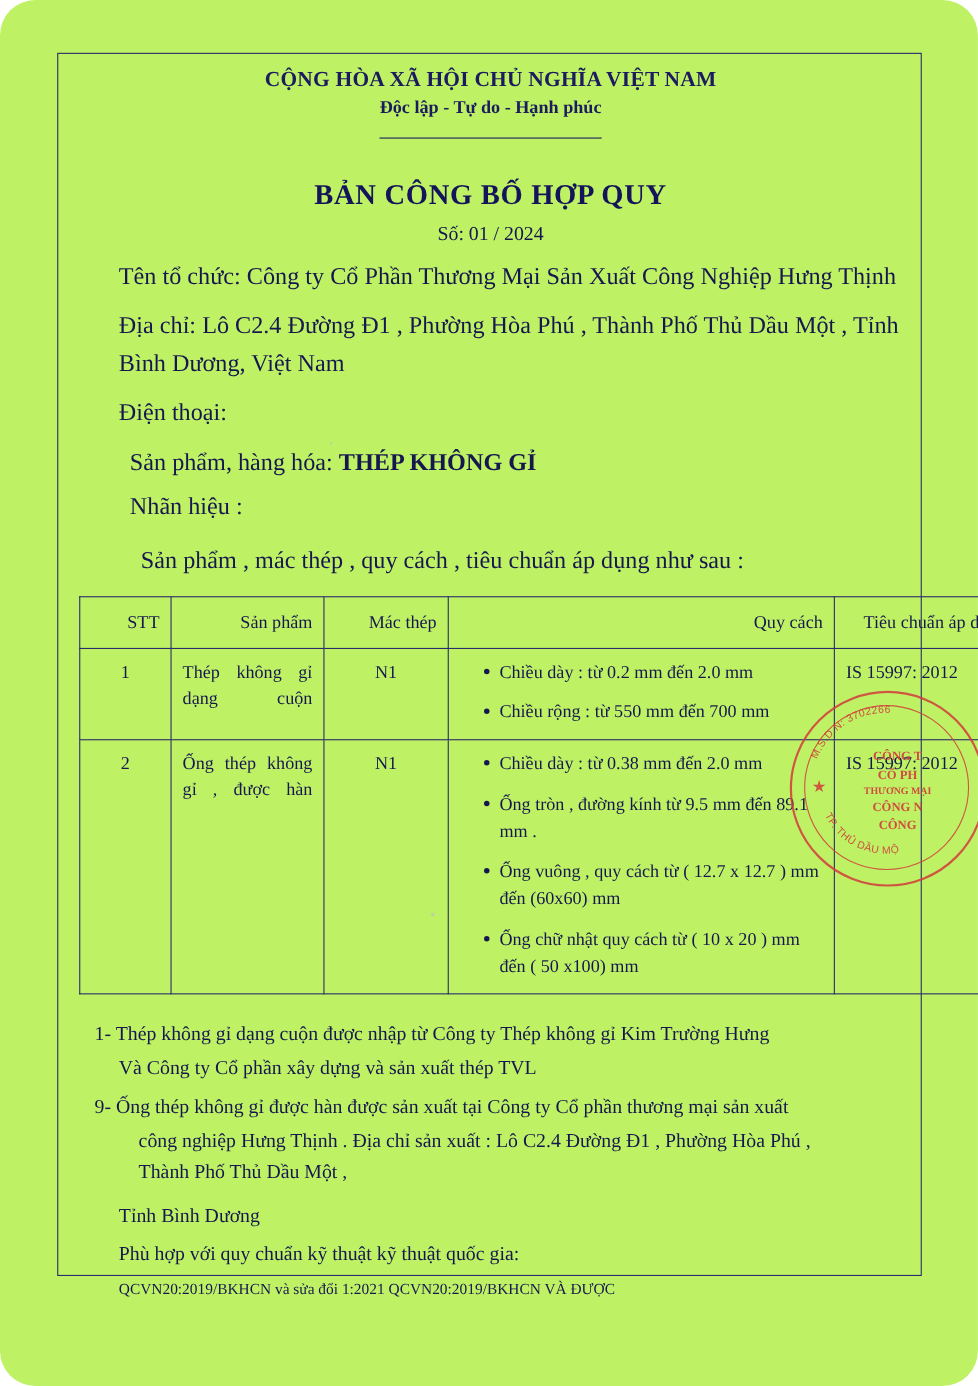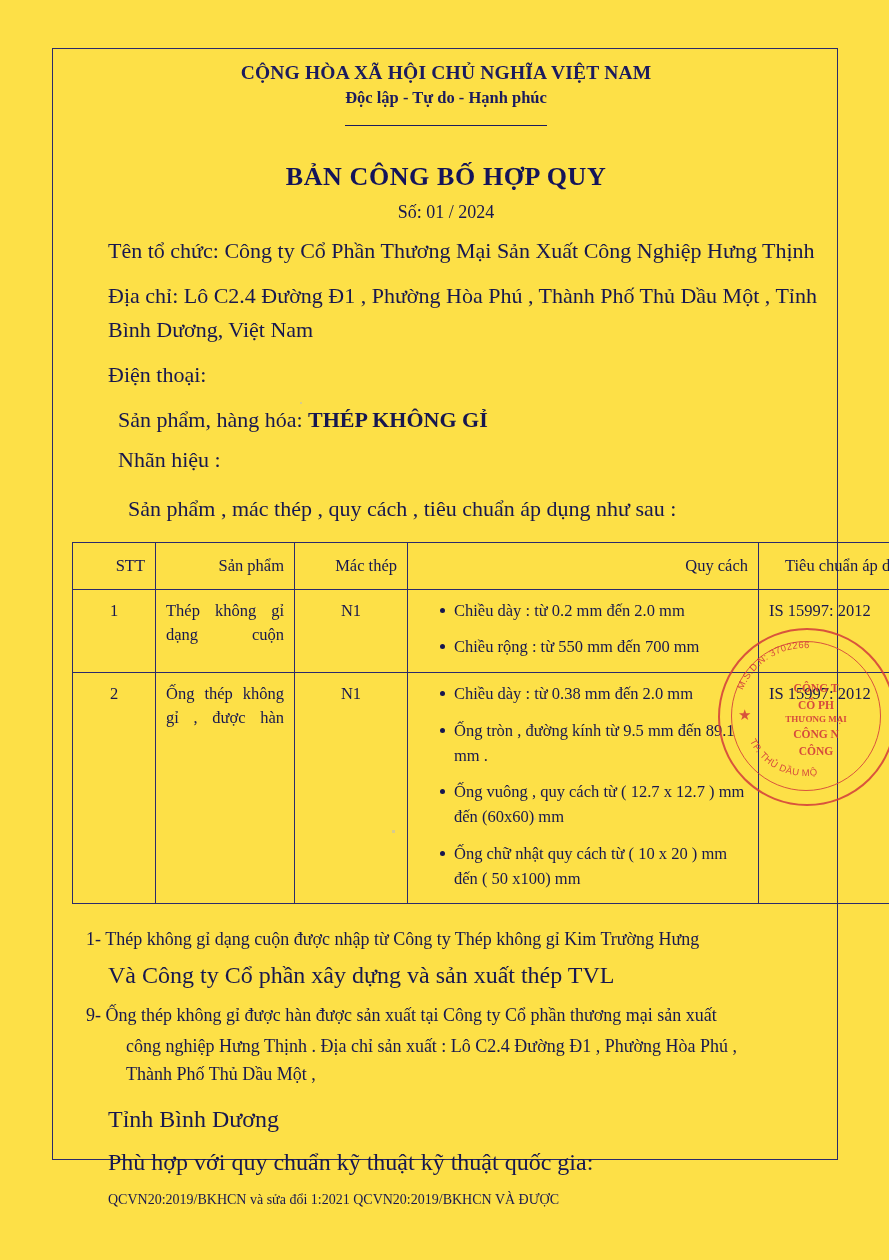--- a/index.html
+++ b/index.html
@@ -14,21 +14,22 @@
     color: #1a1a2e;
     position: relative;
     overflow: hidden;
   }
 
   .page {
     position: absolute;
     left: 0; top: 0;
     width: 889px;
     height: 1260px;
-    background: #fde047;
+    background: #bef264;
+    border-radius: 32px;
   }
 
   
   .doc-border {
     position: absolute;
     left: 52px;
     top: 48px;
     width: 786px;
     height: 1112px;
     border: 1.6px solid #2b2b6b;
@@ -157,21 +158,21 @@
     text-indent: -22px;
     margin-bottom: 3px;
   }
   .note-sub {
     font-size: 18px;
     line-height: 1.55;
     color: #17174f;
     padding-left: 54px;
   }
   .note-plain {
-    font-size: 24px;
+    font-size: 18px;
     line-height: 1.55;
     color: #17174f;
     padding-left: 36px;
     margin-top: 6px;
   }
   .closing {
     font-size: 14px;
     line-height: 1.6;
     color: #17174f;
     margin-top: 8px;

